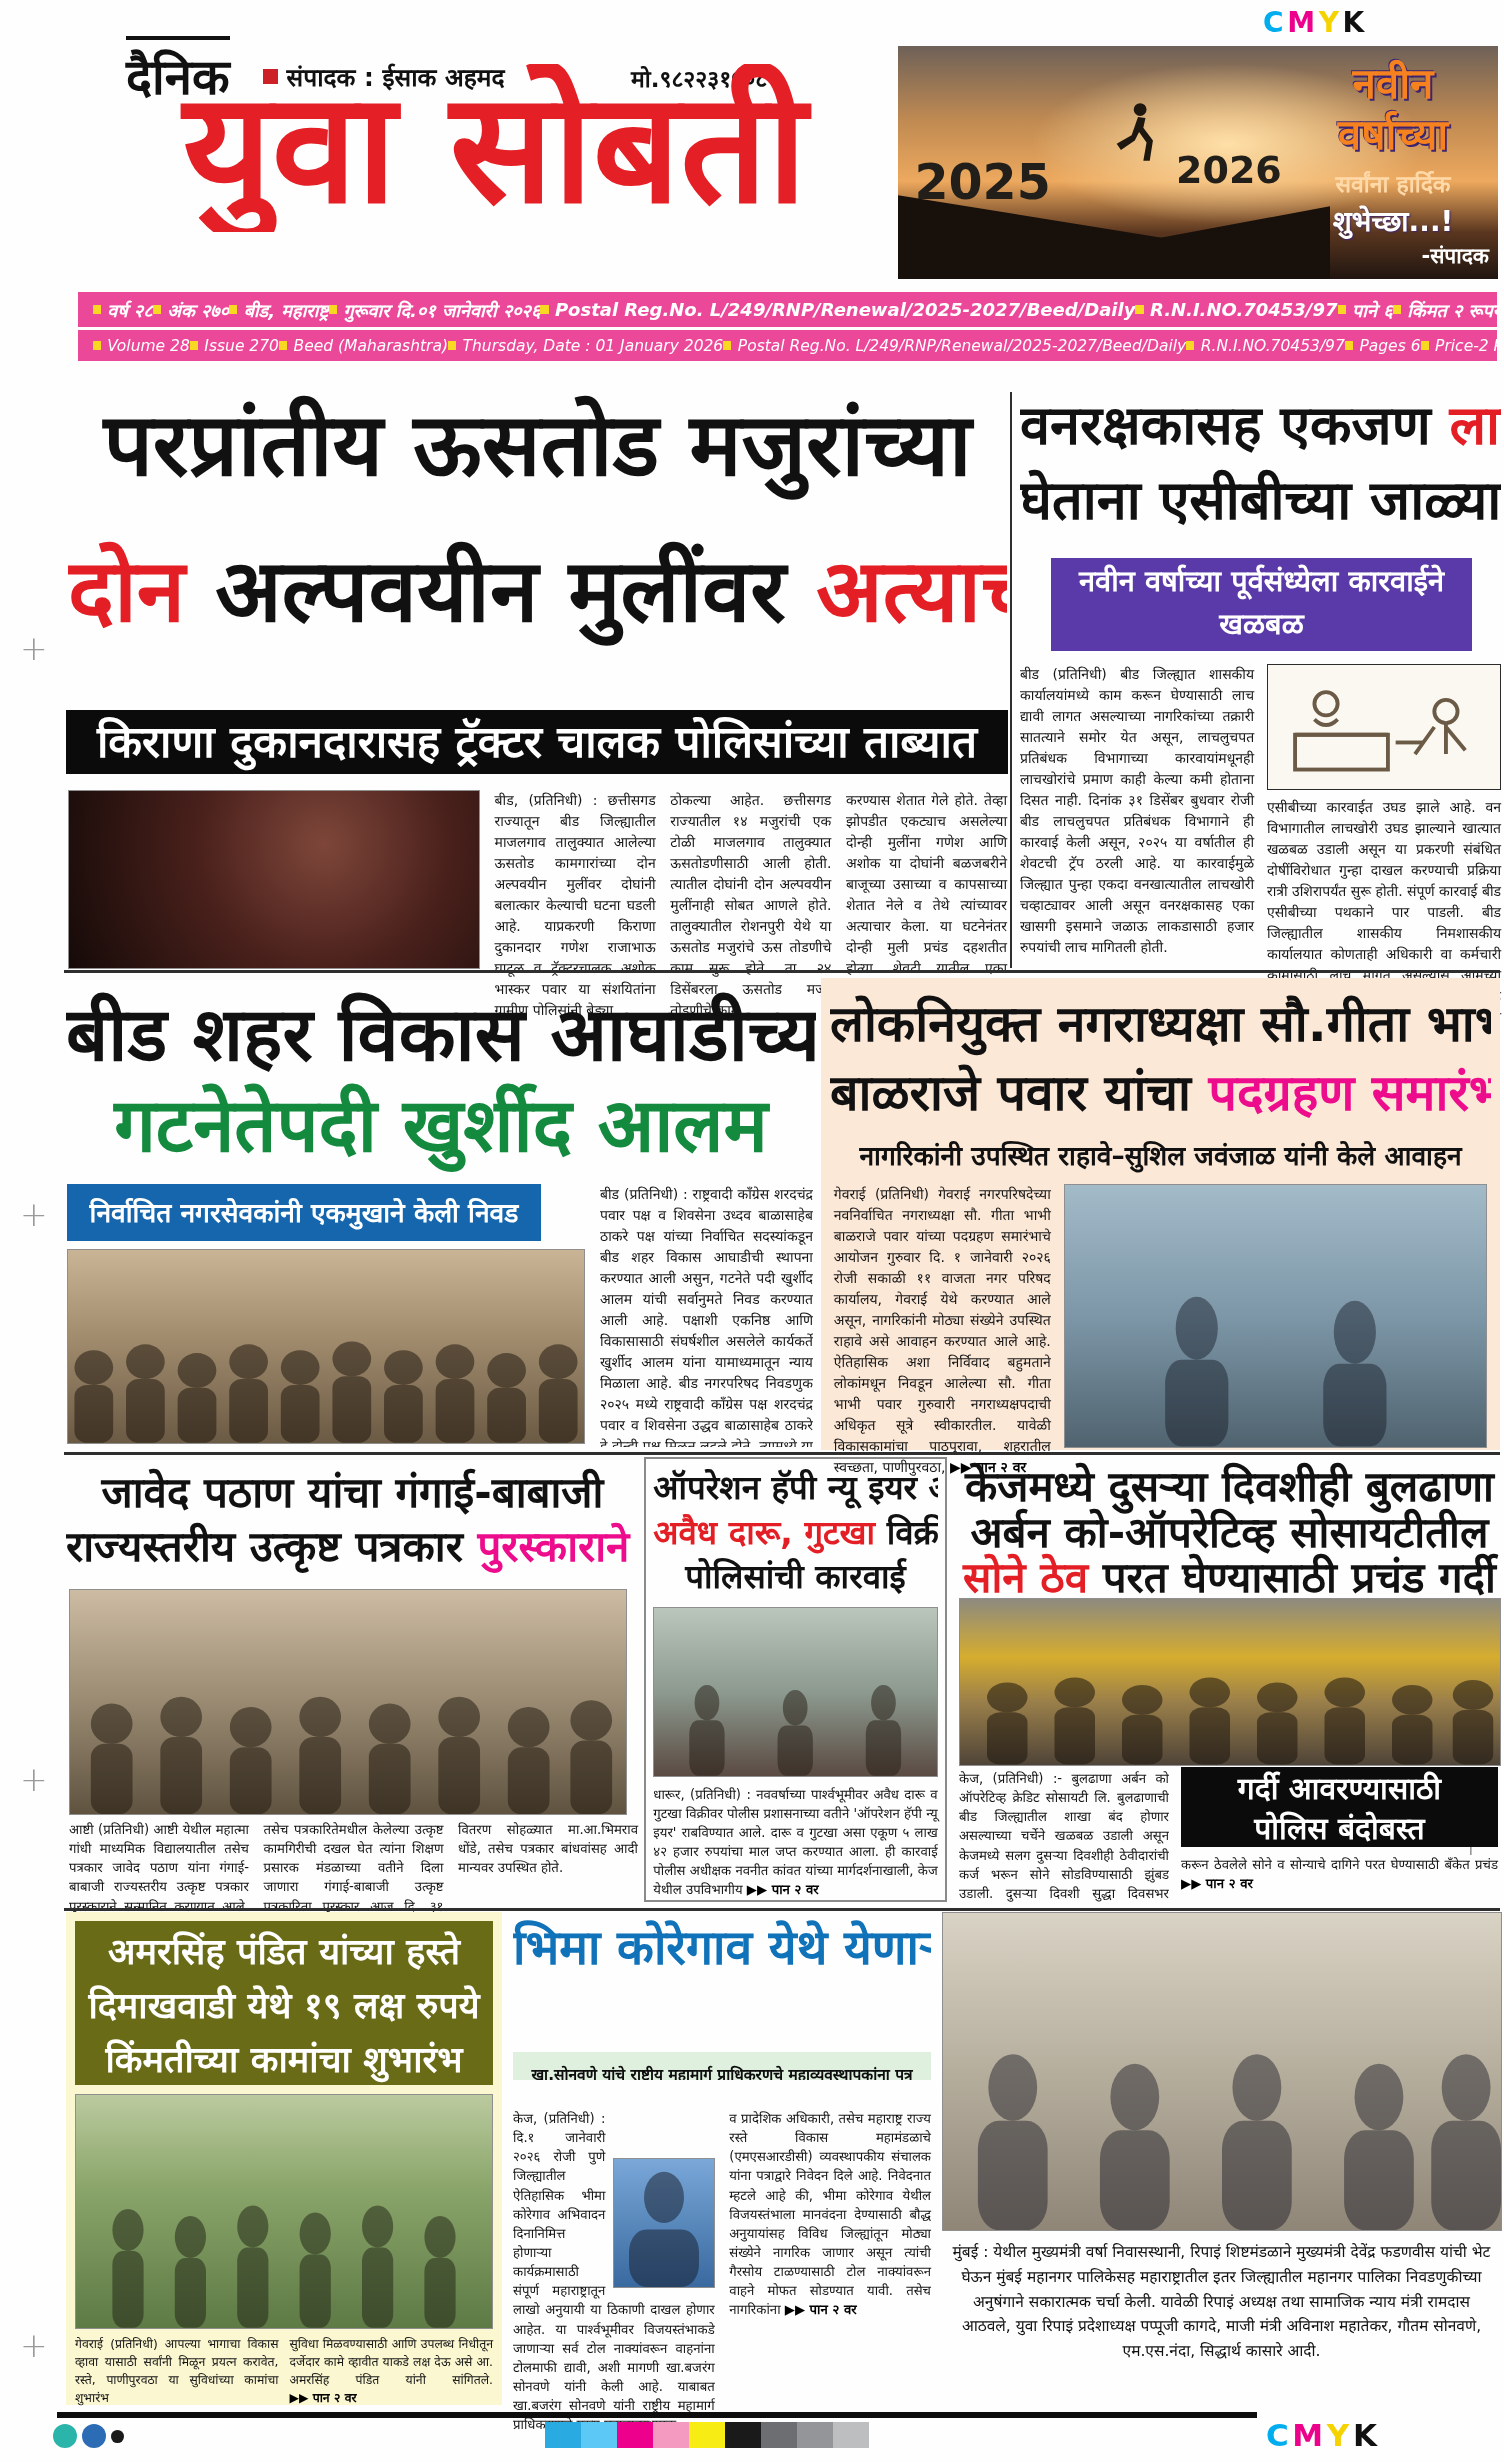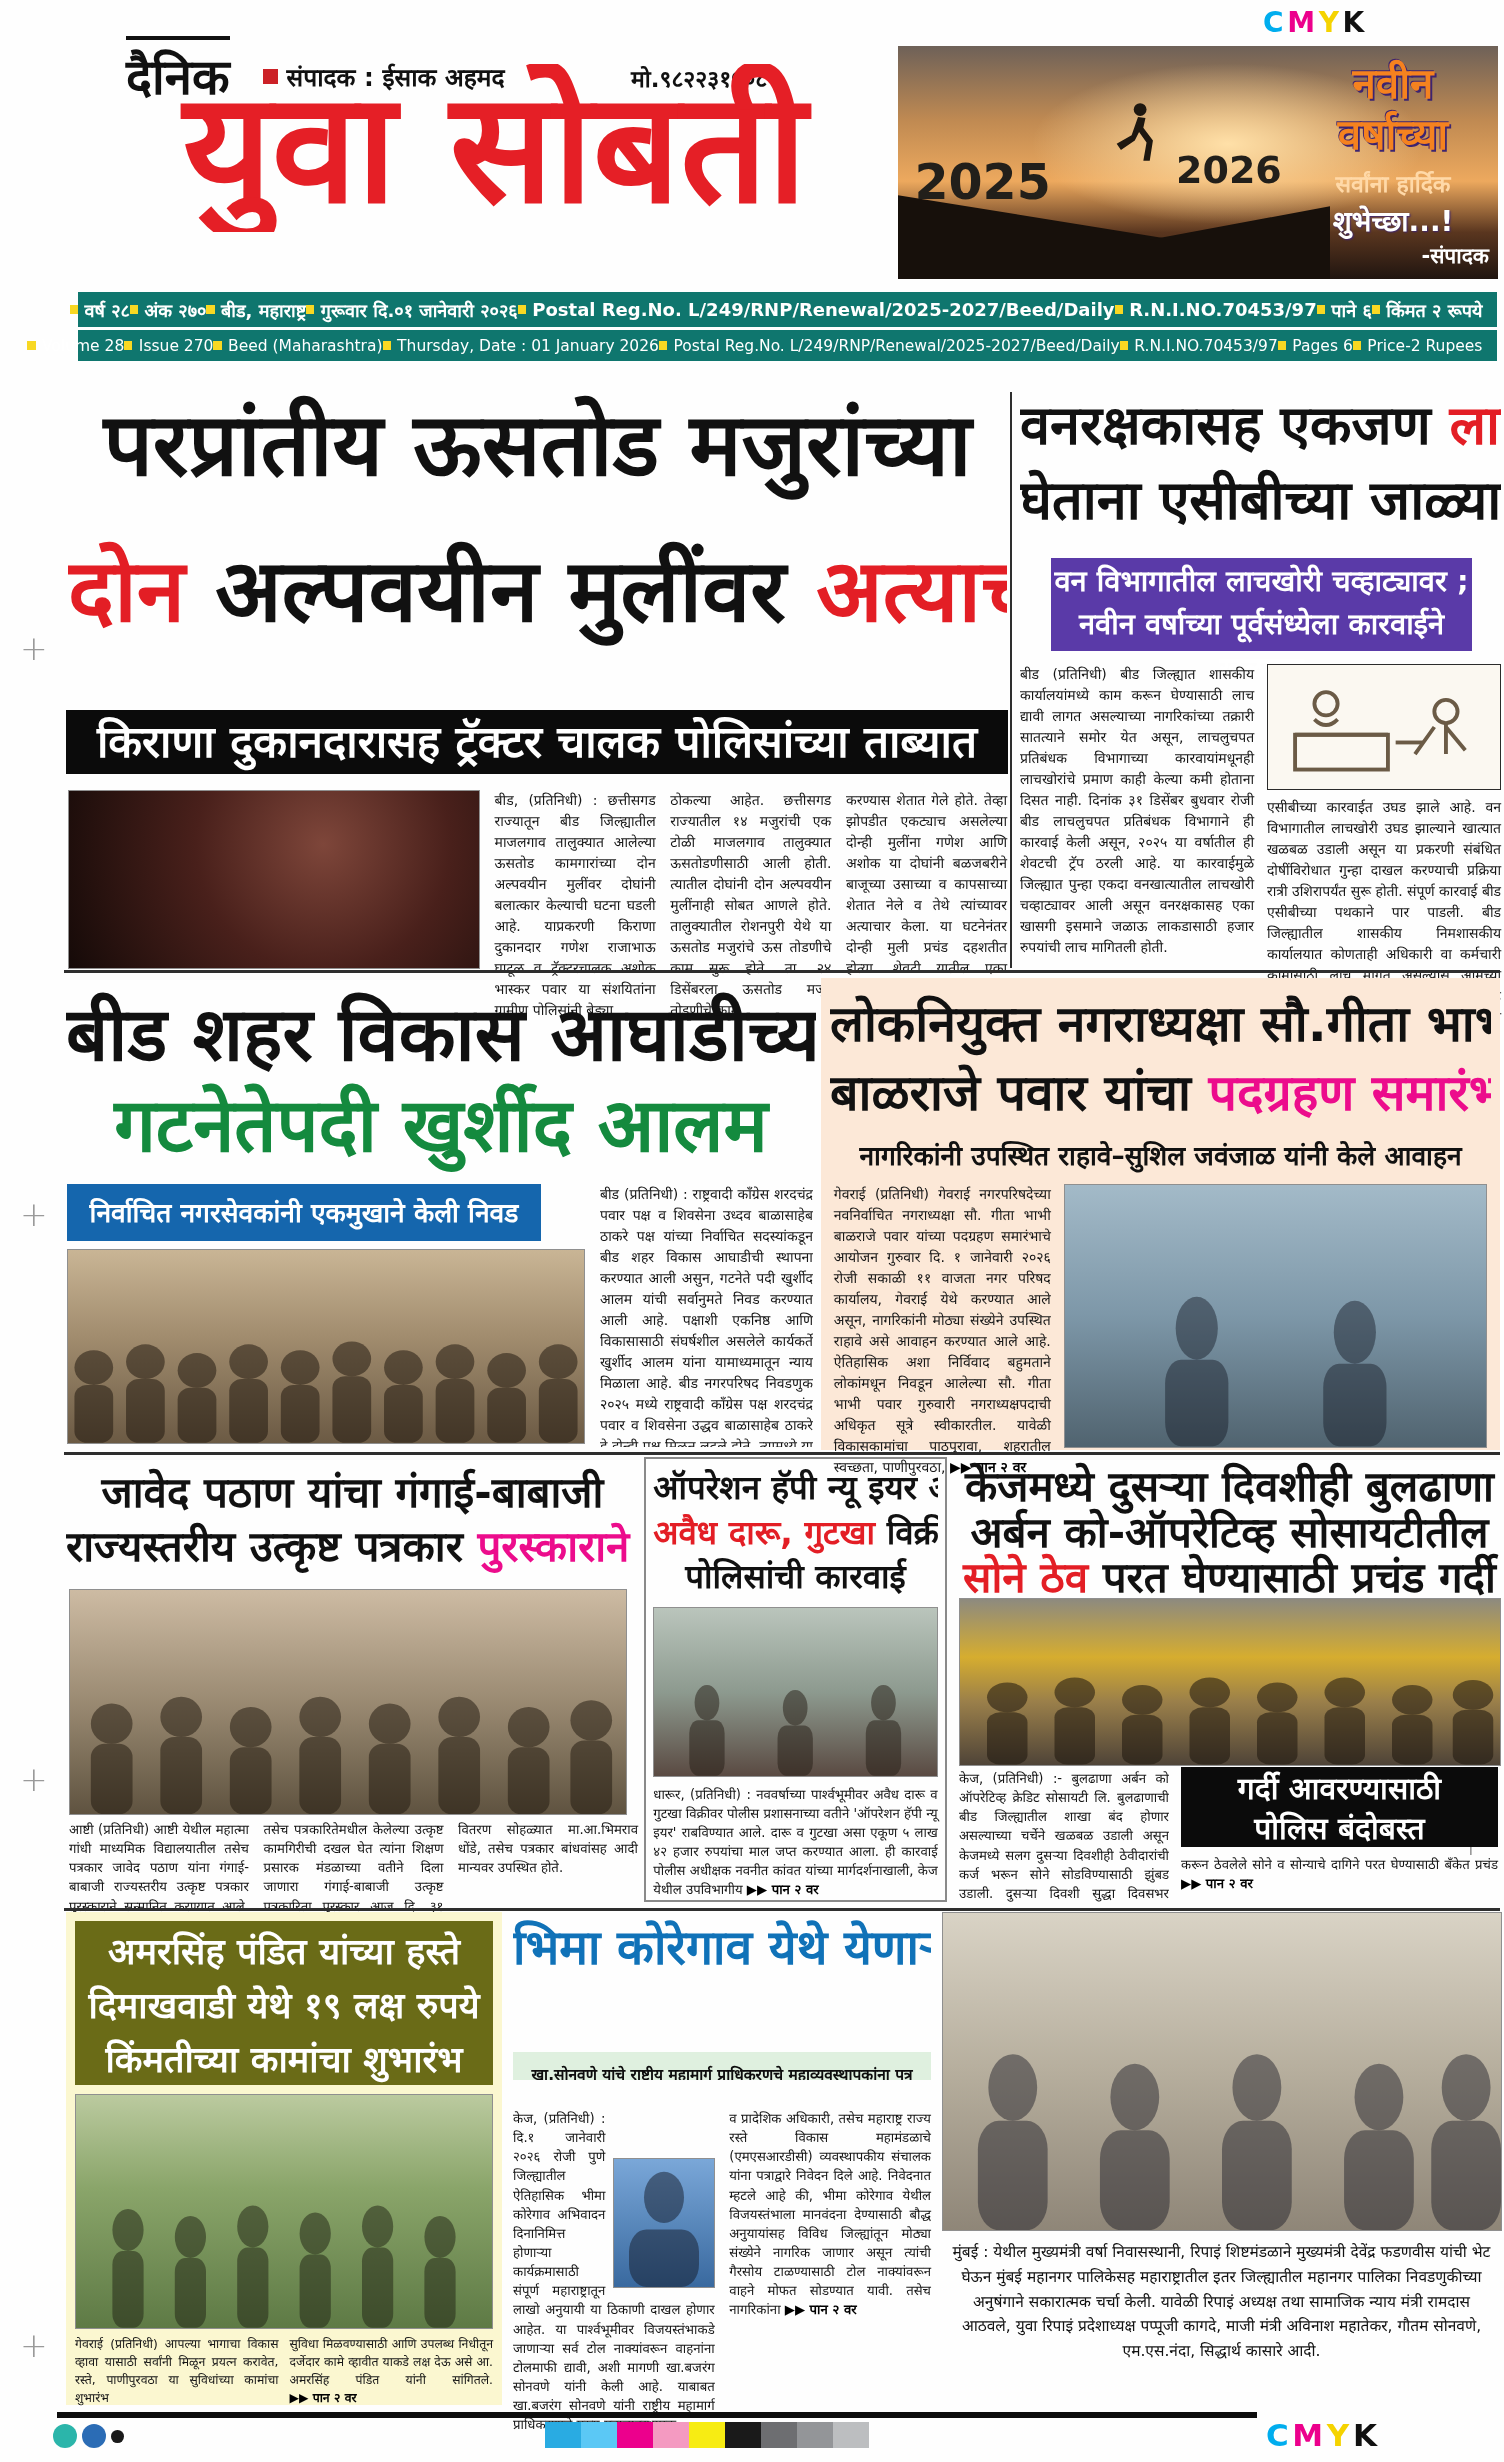--- a/index.html
+++ b/index.html
@@ -9,22 +9,22 @@
   .c{text-align:center;}
   .b{font-weight:bold;}
   .w{color:#fff;}
   .hl{font-weight:800;white-space:nowrap;overflow:hidden;line-height:1.35;}
   .bt{font-size:14px;line-height:1.5;text-align:justify;color:#161616;}
   .bt3{font-size:13.2px;line-height:1.45;text-align:justify;color:#161616;}
   .cont{font-weight:bold;color:#000;white-space:nowrap;}
   .red{color:#e31e25;} .grn{color:#148a3e;} .mag{color:#ec0c8c;} .blu{color:#1072b8;}
   .ph{border:0.9px solid #8f8f8f;overflow:hidden;}
   .ph svg{position:absolute;bottom:0;left:0;width:100%;height:60%;}
-  .ibar{background:#0f766e;color:#fff;display:flex;align-items:center;
-        justify-content:flex-end;padding:0 14.6px;box-sizing:border-box;}
+  .ibar{background:#ec4899;color:#fff;display:flex;align-items:center;
+        justify-content:space-between;padding:0 14.6px;box-sizing:border-box;font-style:italic;}
   .ibar .it{display:flex;align-items:center;gap:6.4px;white-space:nowrap;}
   .ibar .sq{width:8.2px;height:8.2px;background:#f8d823;flex:none;}
   .reg{color:#9a9a9a;font-size:33px;font-weight:300;}
   .lead-photo{background:radial-gradient(circle at 62% 30%, #7e463a 0%, #49201b 45%, #150a08 100%);}
   .acb-cartoon{background:#fbf8f1;border:1.8px solid #2b2b2b;}
   .crowd-photo{background:linear-gradient(180deg,#c9b595 0%,#a18c6e 45%,#6b5a44 100%);}
   .meeting-photo{background:linear-gradient(180deg,#a3bac8 0%,#7d97a8 50%,#50636f 100%);}
   .award-photo{background:linear-gradient(180deg,#cdbba3 0%,#9a8a72 50%,#5f5340 100%);}
   .seizure-photo{background:linear-gradient(180deg,#bac5bc 0%,#8d9a8f 50%,#5a4a42 100%);}
   .bank-photo{background:linear-gradient(180deg,#8d8a7f 0%,#d6ad2f 35%,#9a7f4a 62%,#4f4438 100%);}
@@ -177,21 +177,20 @@
     </div>
   </div>
 
   <div class="ab rule" style="left:1010px;top:392px;width:1.8px;height:576px;"></div>
 
   <div class="ab hl c" style="left:1020px;top:390px;width:481px;font-size:54px;">
     <span>वनरक्षकासह एकजण </span><span class="red">लाच</span>
   </div>
   <div class="ab hl c" style="left:1020px;top:465px;width:481px;font-size:54px;">घेताना एसीबीच्या जाळ्यात</div>
   <div class="ab purplebox" style="left:1051px;top:558px;width:421px;height:91px;font-size:29px;line-height:1.5;padding-top:1.8px;">
-    <div>वन विभागातील लाचखोरी चव्हाट्यावर ;</div>
     <div>नवीन वर्षाच्या पूर्वसंध्येला कारवाईने खळबळ</div>
   </div>
   <div class="ab" style="left:1020px;top:664px;width:481px;height:305px;display:flex;gap:12.8px;">
     <div class="bt" style="flex:1;">बीड (प्रतिनिधी) बीड जिल्ह्यात शासकीय कार्यालयांमध्ये काम करून घेण्यासाठी लाच द्यावी लागत असल्याच्या नागरिकांच्या तक्रारी सातत्याने समोर येत असून, लाचलुचपत प्रतिबंधक विभागाच्या कारवायांमधूनही लाचखोरांचे प्रमाण काही केल्या कमी होताना दिसत नाही. दिनांक ३१ डिसेंबर बुधवार रोजी बीड लाचलुचपत प्रतिबंधक विभागाने ही कारवाई केली असून, २०२५ या वर्षातील ही शेवटची ट्रॅप ठरली आहे. या कारवाईमुळे जिल्ह्यात पुन्हा एकदा वनखात्यातील लाचखोरी चव्हाट्यावर आली असून वनरक्षकासह एका खासगी इसमाने जळाऊ लाकडासाठी हजार रुपयांची लाच मागितली होती.</div>
     <div style="flex:1;">
       <div class="acb-cartoon" style="position:relative;width:100%;height:126px;box-sizing:border-box;margin-bottom:7.3px;">
         <svg viewBox="0 0 120 60" style="position:absolute;inset:0;width:100%;height:100%;">
           <g stroke="#6b5b46" stroke-width="2" fill="none">
             <rect x="14" y="34" width="48" height="18"></rect>
               <line x1="14" y1="34" x2="62" y2="34"></line>

